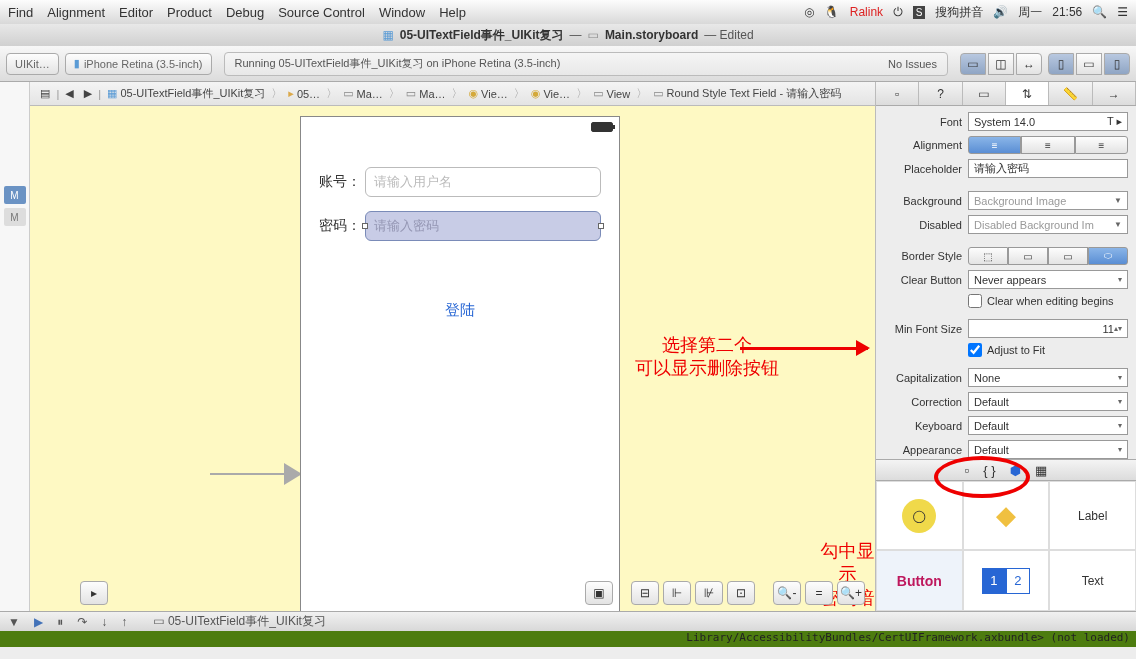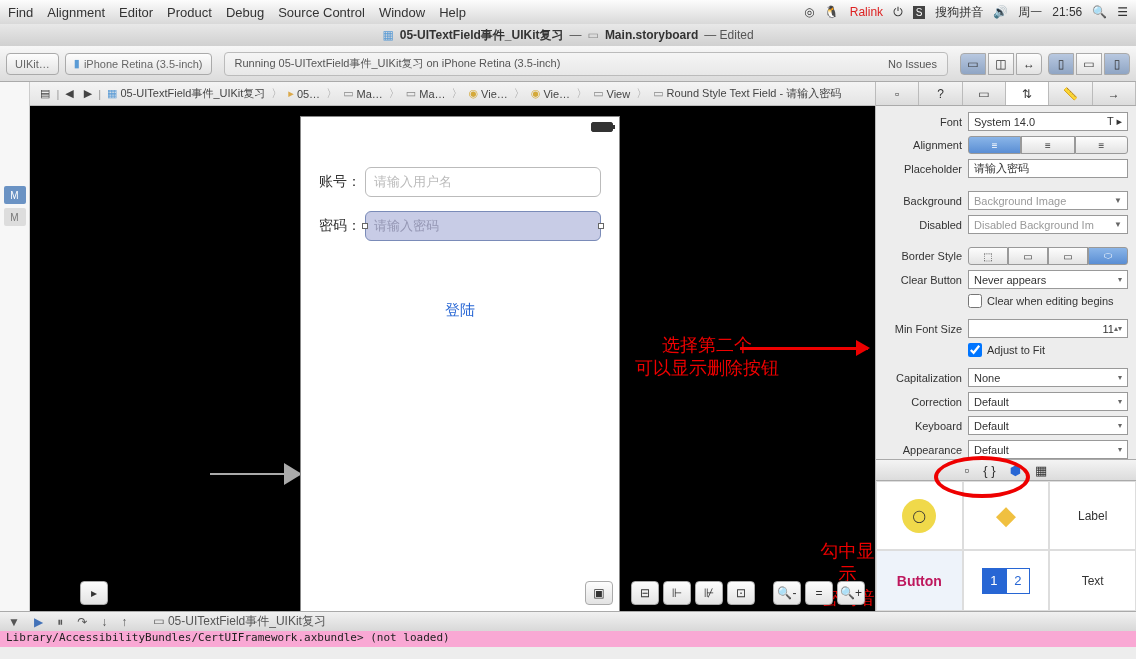--- a/index.html
+++ b/index.html
@@ -29,21 +29,21 @@
 .main { display: flex; height: calc(100% - 22px - 22px - 36px - 50px); }
 .left-rail { width: 30px; background: #f7f7f7; border-right: 1px solid #ccc; padding-top: 100px; }
 .left-rail .tag { width: 22px; height: 18px; background: #6b93c4; color: #fff; font-size: 10px; display: flex; align-items: center; justify-content: center; margin: 4px auto; border-radius: 2px; }
 .left-rail .tag.off { background: #ddd; color: #777; }
 
 .canvas-pane { flex: 1; background: #fff; border-right: 1px solid #bbb; position: relative; display: flex; flex-direction: column; }
 .jumpbar { height: 24px; background: linear-gradient(#f4f4f4,#e4e4e4); border-bottom: 1px solid #bbb; display: flex; align-items: center; padding: 0 6px; font-size: 11px; color: #444; gap: 2px; }
 .jumpbar .crumb { padding: 0 4px; display: flex; align-items: center; gap: 3px; }
 .jumpbar .sep { color: #999; }
 
-.canvas { flex: 1; background: #000000; position: relative; overflow: hidden; }
+.canvas { flex: 1; background: #fef9c3; position: relative; overflow: hidden; }
 .device { position: absolute; left: 270px; top: 10px; width: 320px; height: 568px; border: 1px solid #888; background: #fff; }
 .device .statusbar { height: 20px; display: flex; justify-content: flex-end; align-items: center; padding: 0 6px; }
 .device .statusbar .bat { width: 22px; height: 10px; border: 1px solid #333; border-radius: 2px; position: relative; }
 .device .statusbar .bat::after { content: ""; position: absolute; right: -3px; top: 2px; width: 2px; height: 4px; background: #333; }
 .device .statusbar .bat .fill { background: #333; width: 100%; height: 100%; }
 
 .form { padding: 30px 18px; }
 .row { display: flex; align-items: center; margin-bottom: 14px; gap: 4px; font-size: 14px; }
 .label { color: #333; }
 .tf { flex: 1; height: 30px; border: 1px solid #bbb; border-radius: 6px; background: #fff; display: flex; align-items: center; padding: 0 8px; color: #bbb; font-size: 13px; }
@@ -87,21 +87,21 @@
 .lib-grid .cell { border: 1px solid #ddd; display: flex; align-items: center; justify-content: center; font-size: 12px; }
 .lib-grid .cell.sel { background: #eef3fa; }
 .btn-sample { color: #be185d; font-weight: 700; font-size: 14px; }
 .seg-sample { display: flex; }
 .seg-sample .p { width: 24px; height: 26px; border: 1px solid #2766d4; display: flex; align-items: center; justify-content: center; color: #2766d4; font-size: 13px; }
 .seg-sample .p.on { background: #2766d4; color: #fff; }
 
 
 .debug-bar { height: 20px; background: linear-gradient(#f1f1f1,#d8d8d8); border-top: 1px solid #aaa; display: flex; align-items: center; padding: 0 8px; gap: 14px; font-size: 12px; color: #555; }
 .debug-bar .db { color: #4372b8; }
-.console { height: 16px; background: #f9a8d4; font-family: Menlo, monospace; font-size: 11px; padding: 0 6px; color: #222; }
+.console { height: 16px; background: #4d7c0f; font-family: Menlo, monospace; font-size: 11px; padding: 0 6px; color: #222; text-align: right; }
 
 .circ { position: absolute; border: 4px solid #e00; border-radius: 50%; }
 </style>
 </head>
 <body>
 
 <div class="menubar">
   <div class="left">
     <span>Find</span>
     <span>Alignment</span>

